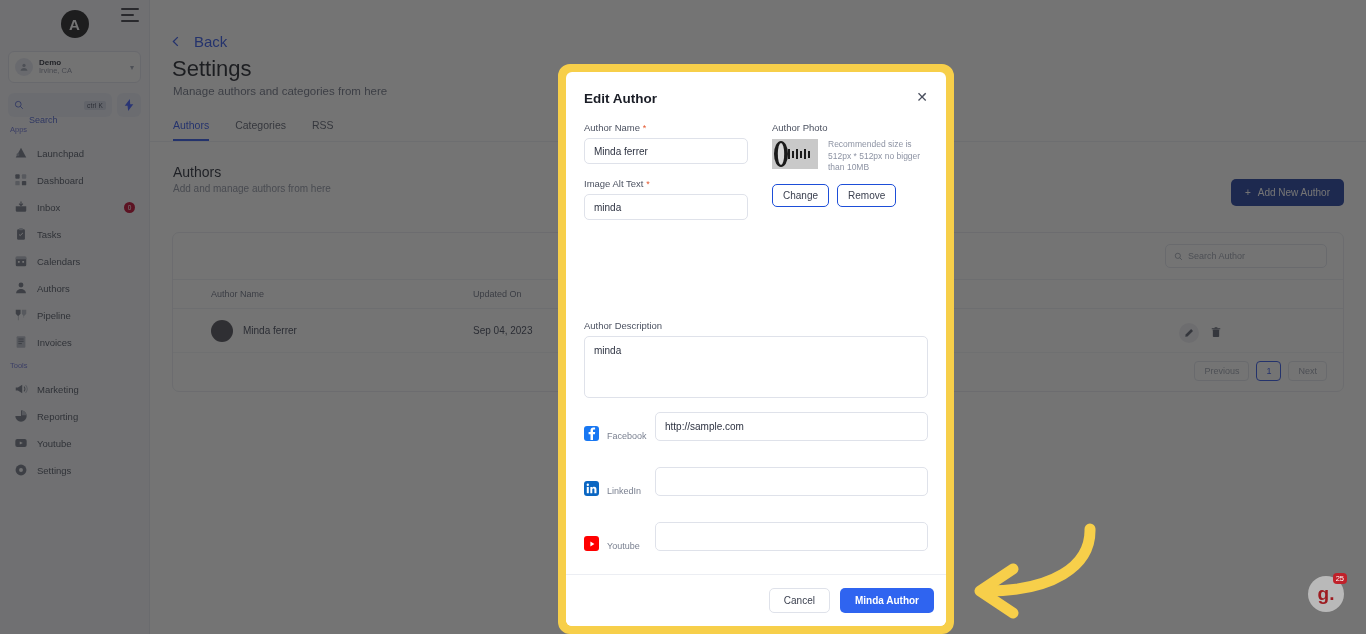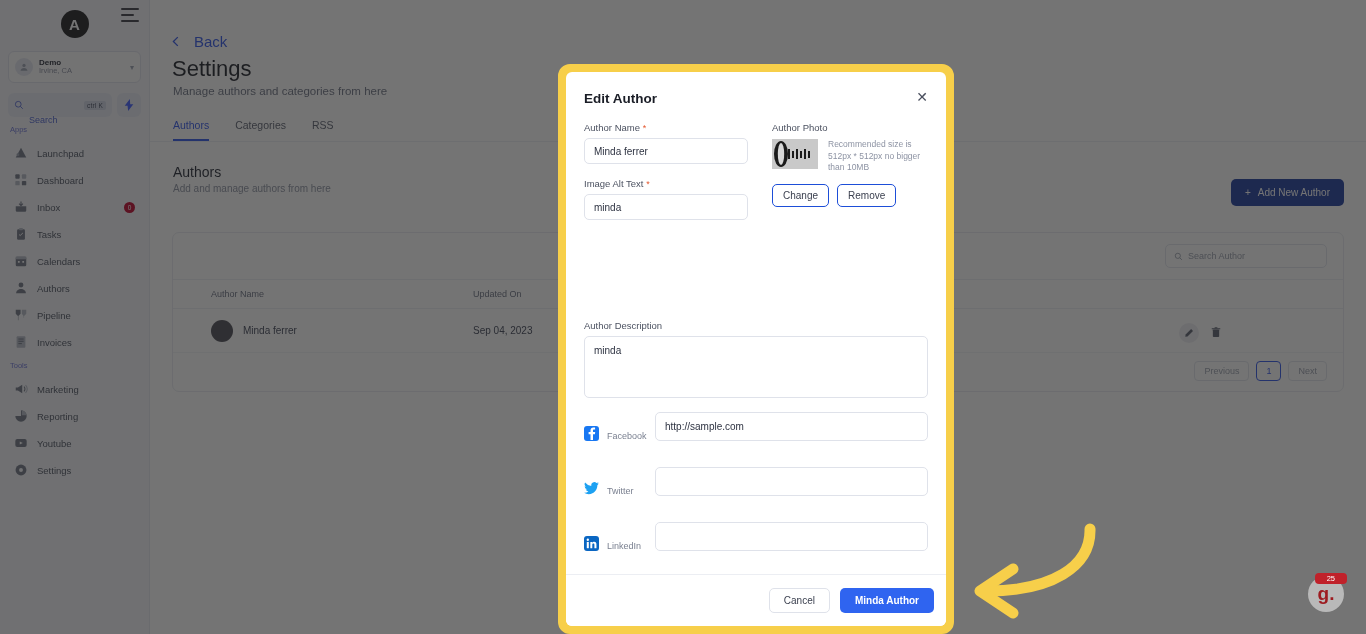--- a/index.html
+++ b/index.html
@@ -234,21 +234,21 @@
   #gwidget { position: absolute; right: 22px; bottom: 22px; width: 36px; height: 36px; }
   .g-circle {
     width: 36px; height: 36px; border-radius: 50%;
     background: #b9b9b9; display:flex; align-items:center; justify-content:center;
     color: #9d1b20; font-size: 19px; font-weight: bold;
   }
   .g-badge {
     position: absolute; right: -3px; top: -3px;
     background: #c0212a; color: #fff;
     font-size: 7.5px; border-radius: 4px;
-    padding: 1px 12px; min-width: 14px; text-align: center;
+    padding: 1px 3px; min-width: 14px; text-align: center;
   }
 </style>
 </head>
 <body>
 
 <div id="app">
 
   <div id="sidebar">
     <div class="sb-top">
       <div class="logo-circle">A</div>
@@ -560,29 +560,20 @@
           <div class="srow">
             <span class="sico" style="background:#1877f2;">
               <svg width="9" height="13" viewBox="0 0 9 13">
                   <path d="M6 13V7.2h1.9l.3-2.2H6V3.6c0-.6.2-1 1.1-1h1V.6C7.8.6 7.1.5 6.3.5 4.6.5 3.5 1.5 3.5 3.4V5H1.6v2.2h1.9V13z" fill="#fff"></path>
                 </svg>
             </span>
             <span class="slabel">Facebook</span>
             <span class="sinput">http://sample.com</span>
           </div>
 
-          <div class="srow">
-            <span class="sico">
-              <svg width="15" height="13" viewBox="0 0 16 14">
-                  <path d="M16 1.7a6.4 6.4 0 0 1-1.9.5A3.2 3.2 0 0 0 15.5.4a6.5 6.5 0 0 1-2.1.8A3.3 3.3 0 0 0 7.8 4.2 9.3 9.3 0 0 1 1.1.6a3.3 3.3 0 0 0 1 4.4 3.2 3.2 0 0 1-1.5-.4 3.3 3.3 0 0 0 2.6 3.2 3.3 3.3 0 0 1-1.5.1 3.3 3.3 0 0 0 3 2.3A6.6 6.6 0 0 1 0 11.6a9.3 9.3 0 0 0 5 1.5c6 0 9.3-5 9.3-9.3V3.4A6.7 6.7 0 0 0 16 1.7z" fill="#1da1f2"></path>
-                </svg>
-            </span>
-            <span class="slabel">Twitter</span>
-            <span class="sinput"></span>
-          </div>
 
           <div class="srow">
             <span class="sico" style="background:#0a66c2;">
               <svg width="11" height="11" viewBox="0 0 14 14">
                   <rect x="1" y="5" width="2.6" height="8" fill="#fff"></rect>
                   <circle cx="2.3" cy="2.2" r="1.5" fill="#fff"></circle>
                   <path d="M5.5 5h2.5v1.1c.4-.7 1.3-1.3 2.5-1.3 2 0 2.8 1.2 2.8 3.4V13h-2.6V8.7c0-1.1-.4-1.7-1.3-1.7s-1.4.6-1.4 1.7V13H5.5z" fill="#fff"></path>
                 </svg>
             </span>
             <span class="slabel">LinkedIn</span>

